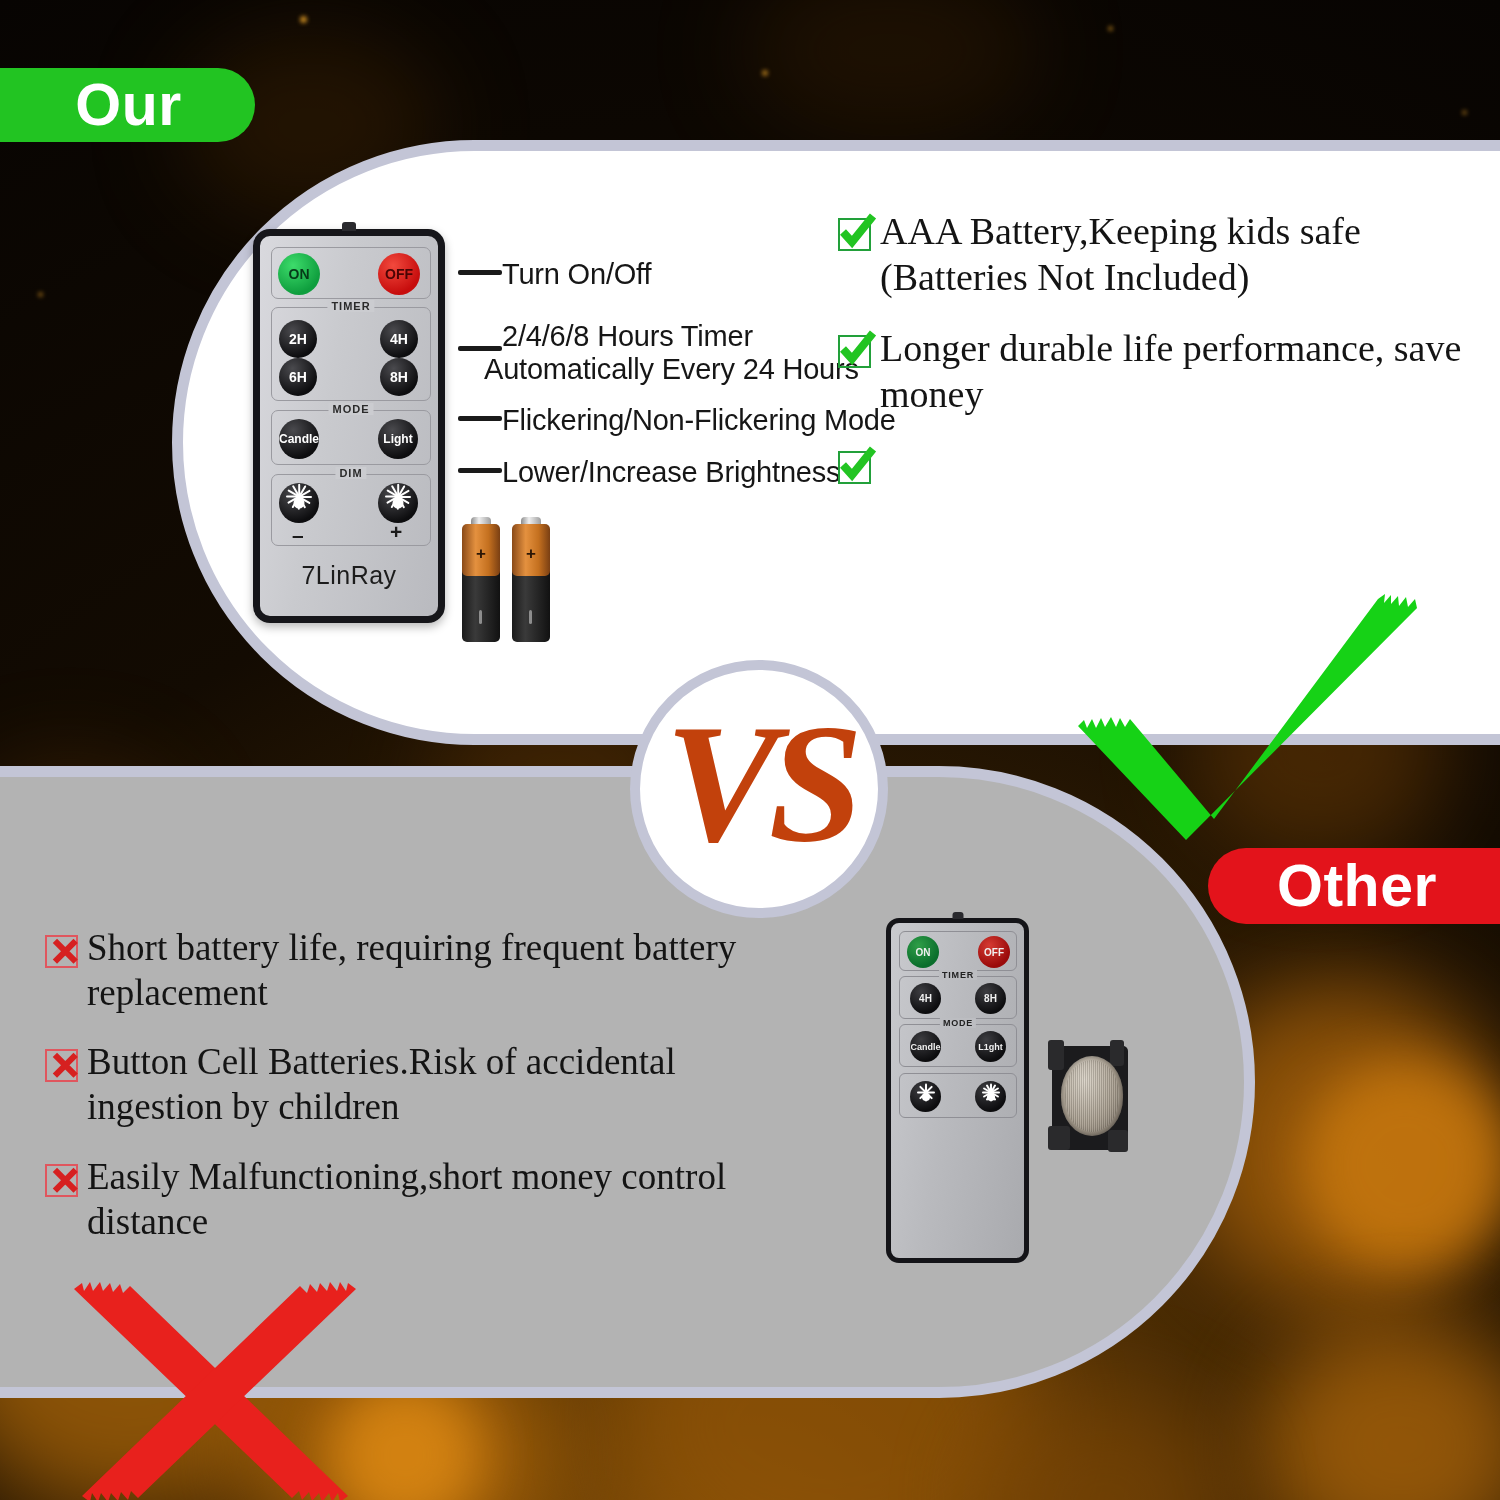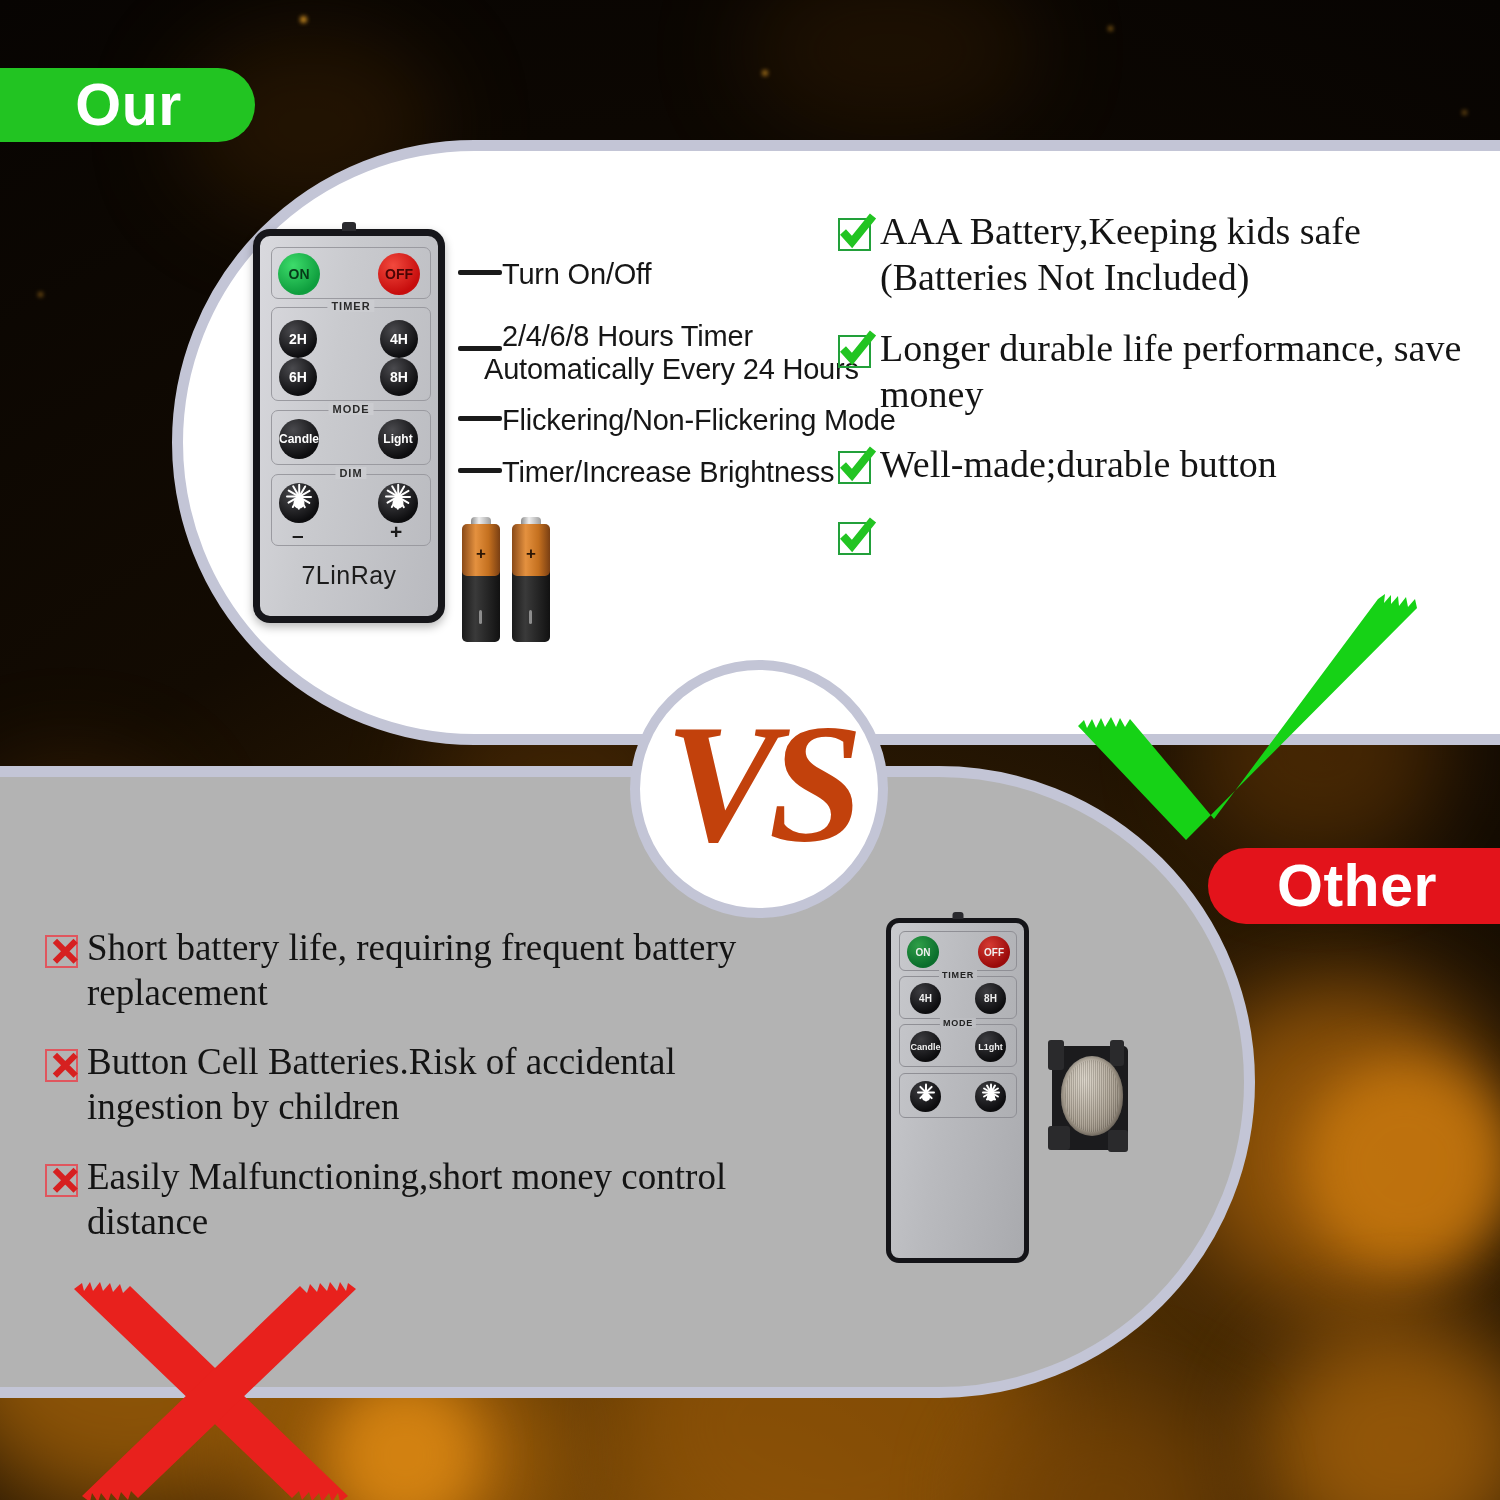--- a/index.html
+++ b/index.html
@@ -89,21 +89,21 @@
     background:#8d8d8d;border-radius:2px;}
 
   
   .lead{position:absolute;height:5px;background:#1a1a1a;border-radius:2px;}
   .callout{position:absolute;font-size:29px;color:#161616;line-height:1.34;
     font-family:"Liberation Sans", sans-serif;letter-spacing:-.2px;}
 
   
   #pros{position:absolute;left:838px;top:208px;width:660px;}
   #cons{position:absolute;left:45px;top:925px;width:740px;}
-  .feat{display:flex;align-items:flex-start;margin-bottom:24px;}
+  .feat{display:flex;align-items:flex-start;margin-bottom:24px;justify-content:space-between;}
   .feat-text{font-family:"Liberation Serif", serif;font-size:38px;color:#141414;
     line-height:1.22;}
   #cons .feat-text{font-size:37px;}
   .cbox{position:relative;width:33px;height:33px;box-sizing:border-box;
     flex:0 0 33px;margin-top:10px;margin-right:9px;}
   .cbox.ok{border:2px solid #22a03a;}
   .cbox.no{border:2px solid #e0565e;}
   .cbox svg{position:absolute;left:-4px;top:-10px;width:44px;height:44px;overflow:visible;}
 
   
@@ -275,46 +275,38 @@
 <div class="callout" style="left:502px;top:255px;">Turn On/Off</div>
 
 <div class="lead" style="left:458px;top:346px;width:44px;"></div>
 <div class="callout" style="left:502px;top:317px;">2/4/6/8 Hours Timer</div>
 <div class="callout" style="left:484px;top:350px;">Automatically Every 24 Hours</div>
 
 <div class="lead" style="left:458px;top:416px;width:44px;"></div>
 <div class="callout" style="left:502px;top:401px;">Flickering/Non-Flickering Mode</div>
 
 <div class="lead" style="left:458px;top:468px;width:44px;"></div>
-<div class="callout" style="left:502px;top:453px;">Timer/Increase Brightness</div>
+<div class="callout" style="left:502px;top:453px;">Lower/Increase Brightness</div>
 
 <div id="pros">
   <div class="feat">
     <span class="cbox ok">
       <svg viewBox="0 0 44 44">
           <path d="M7 22 L16 32 L37 6" stroke="#22c422" stroke-width="8" fill="none" stroke-linecap="butt" stroke-linejoin="miter"></path>
         </svg>
     </span>
     <span class="feat-text">AAA Battery,Keeping kids safe (Batteries Not Included)</span>
   </div>
   <div class="feat">
     <span class="cbox ok">
       <svg viewBox="0 0 44 44">
           <path d="M7 22 L16 32 L37 6" stroke="#22c422" stroke-width="8" fill="none" stroke-linecap="butt" stroke-linejoin="miter"></path>
         </svg>
     </span>
     <span class="feat-text">Longer durable life performance, save money</span>
-  </div>
-  <div class="feat">
-    <span class="cbox ok">
-      <svg viewBox="0 0 44 44">
-          <path d="M7 22 L16 32 L37 6" stroke="#22c422" stroke-width="8" fill="none" stroke-linecap="butt" stroke-linejoin="miter"></path>
-        </svg>
-    </span>
-    <span class="feat-text">Well-made;durable button</span>
   </div>
   <div class="feat">
     <span class="cbox ok">
       <svg viewBox="0 0 44 44">
           <path d="M7 22 L16 32 L37 6" stroke="#22c422" stroke-width="8" fill="none" stroke-linecap="butt" stroke-linejoin="miter"></path>
         </svg>
     </span>
   </div>
 </div>
 

